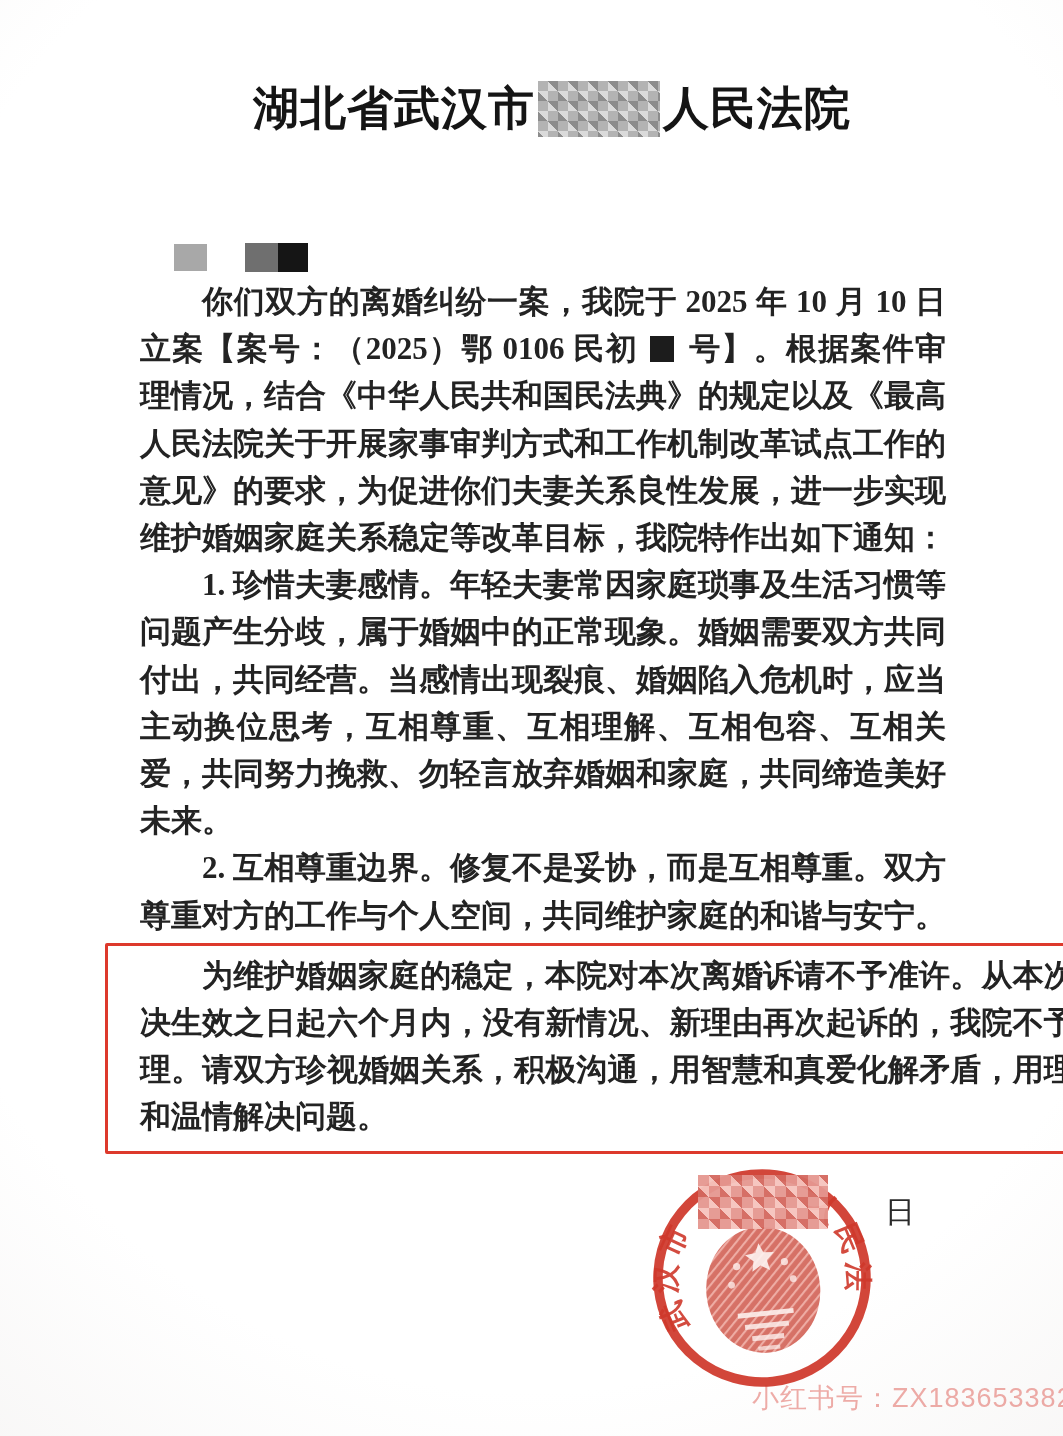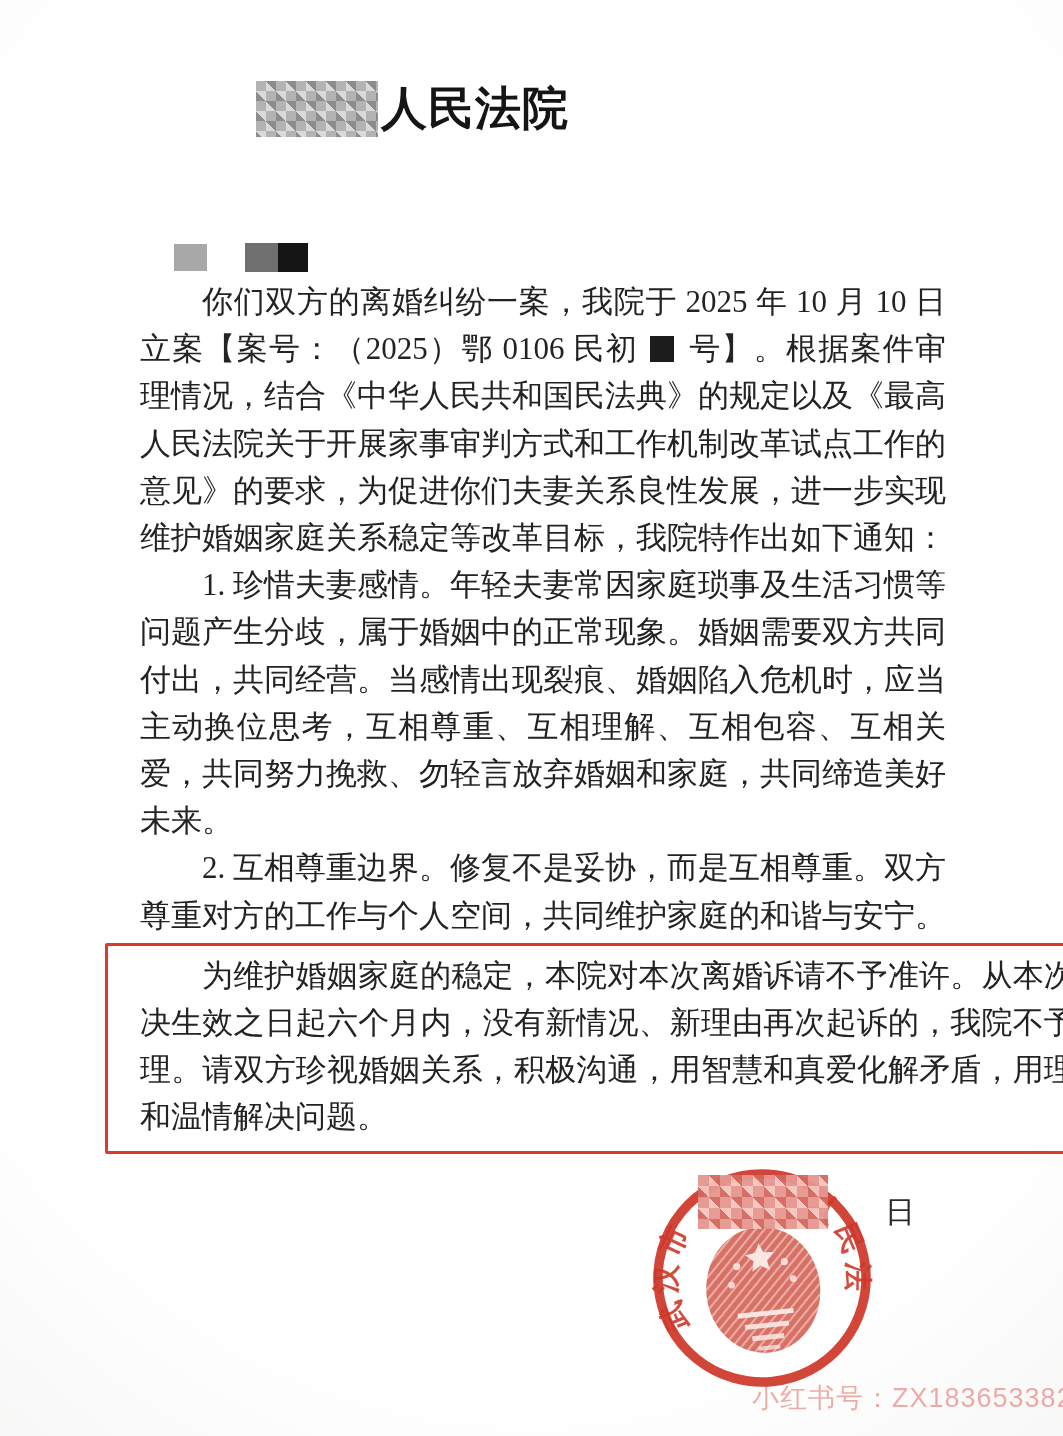--- a/index.html
+++ b/index.html
@@ -39,20 +39,21 @@
   .party-block-2{width:63px;height:29px;background:linear-gradient(90deg,#6f6f6f 52%,#151515 52%);}
   .inline-redaction{
     display:inline-block;width:24px;height:26px;background:#1c1c1c;
     vertical-align:-3px;margin:0 14px 0 12px;
   }
   
   .body-text{
     position:absolute;left:140px;top:278px;width:806px;
     font-size:31px;line-height:47.2px;text-align:justify;
     color:#232323;
+    font-weight:bold;
   }
   .body-text p{margin:0;text-indent:62px;}
   
   .highlight-box{
     box-sizing:border-box;
     margin:4px 0 0 -35px;
     width:1030px;
     border:3.5px solid #dd392c;
     padding:6px 26px 10px 32px;
     border-radius:2px;
@@ -78,20 +79,21 @@
     background-position:0 0,11px 11px;
     opacity:.95;
   }
 </style>
 </head>
 <body>
 
 <div class="page">
 
   <div class="court-line">
+    <span>湖北省武汉市</span>
     <span class="title-redaction mosaic-gray"></span>
     <span>人民法院</span>
   </div>
 
 
   <div class="party-redactions">
     <span class="party-block-1"></span>
     <span class="party-block-2"></span>
   </div>
 

